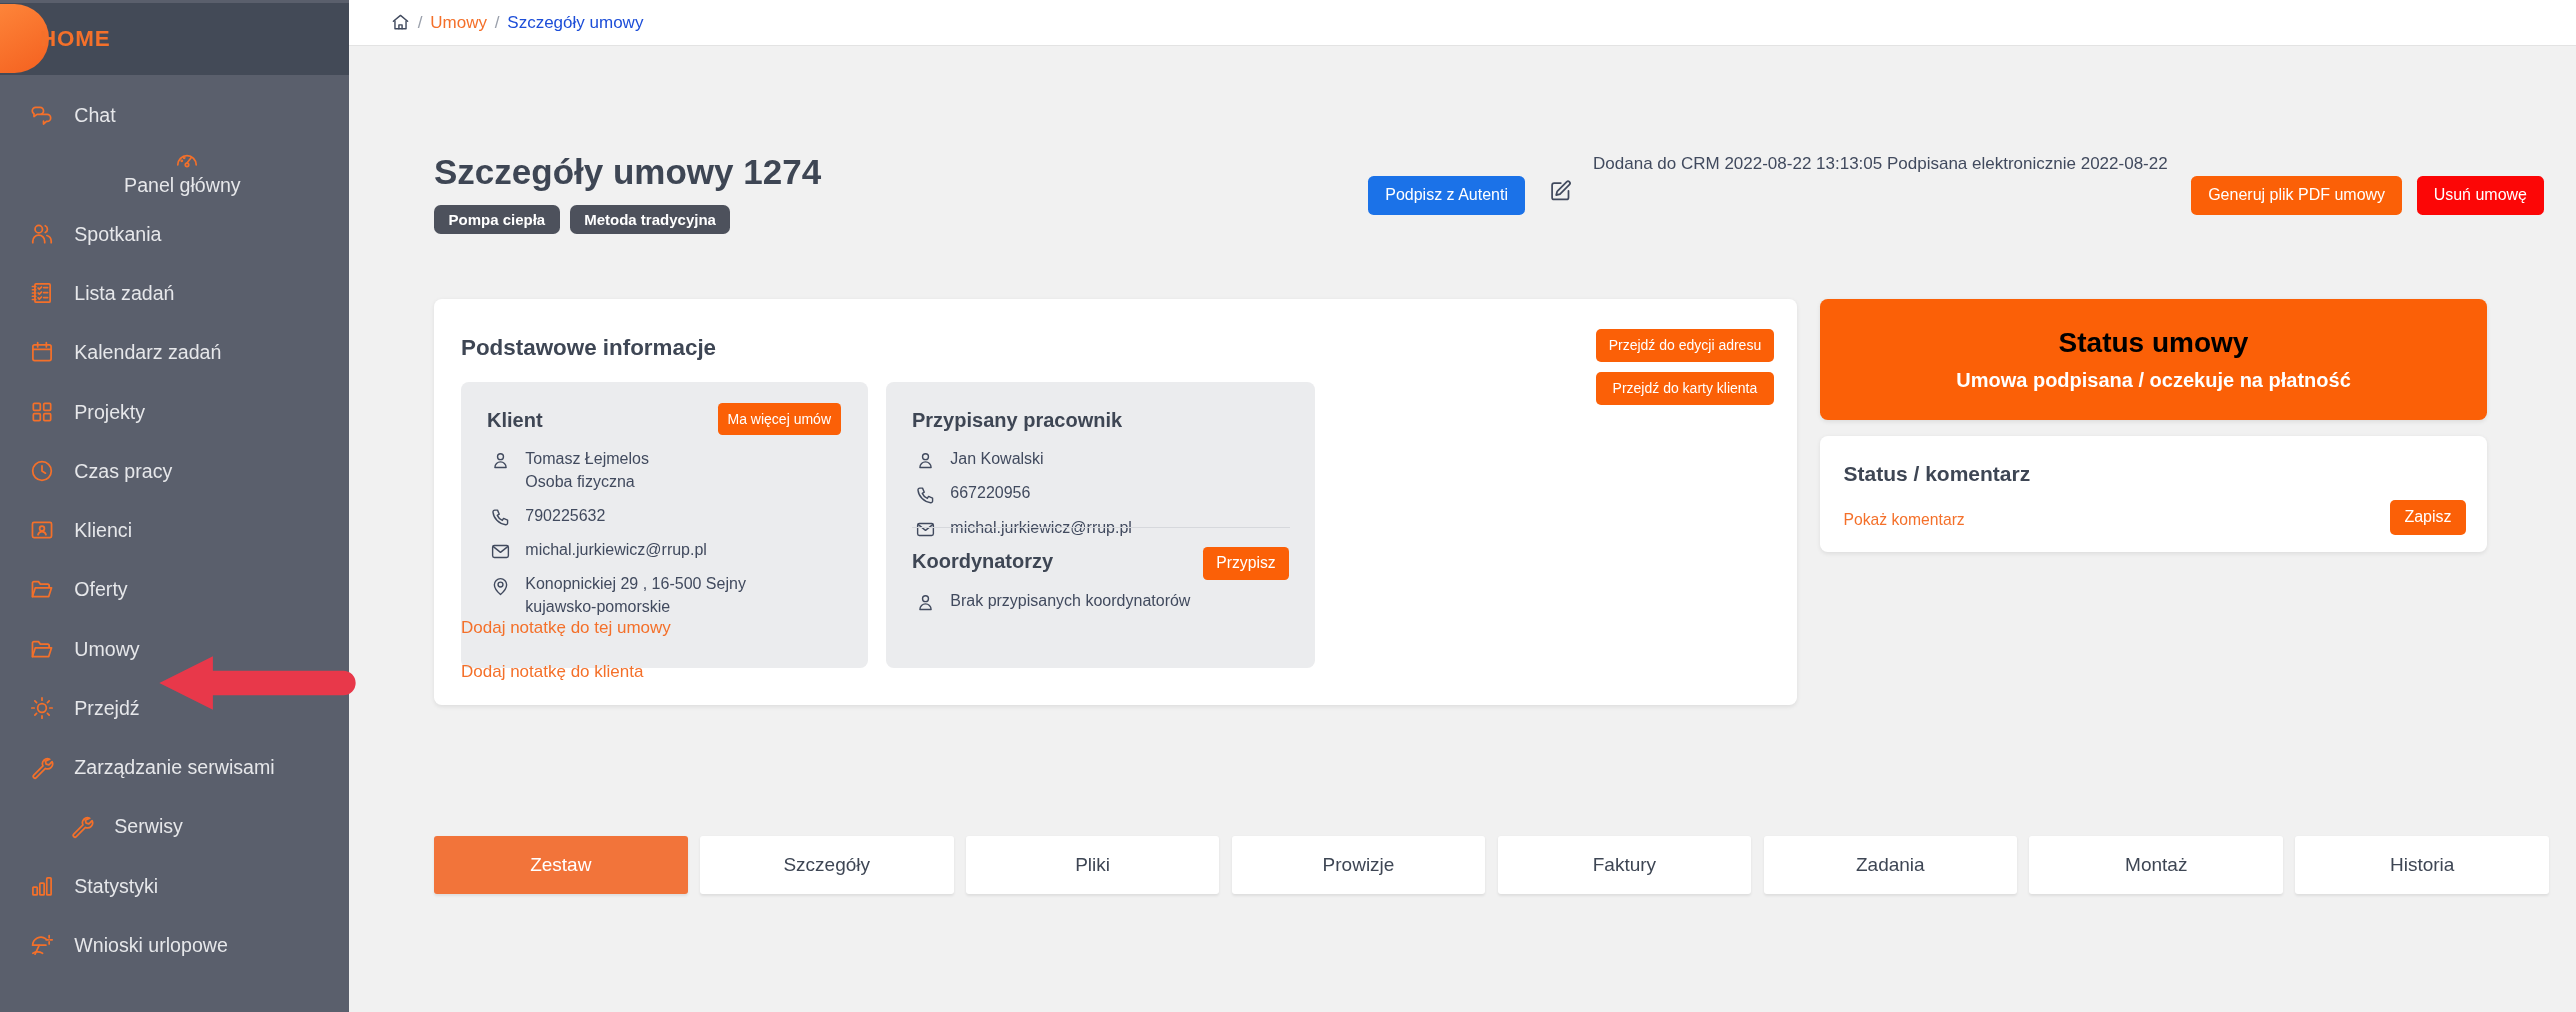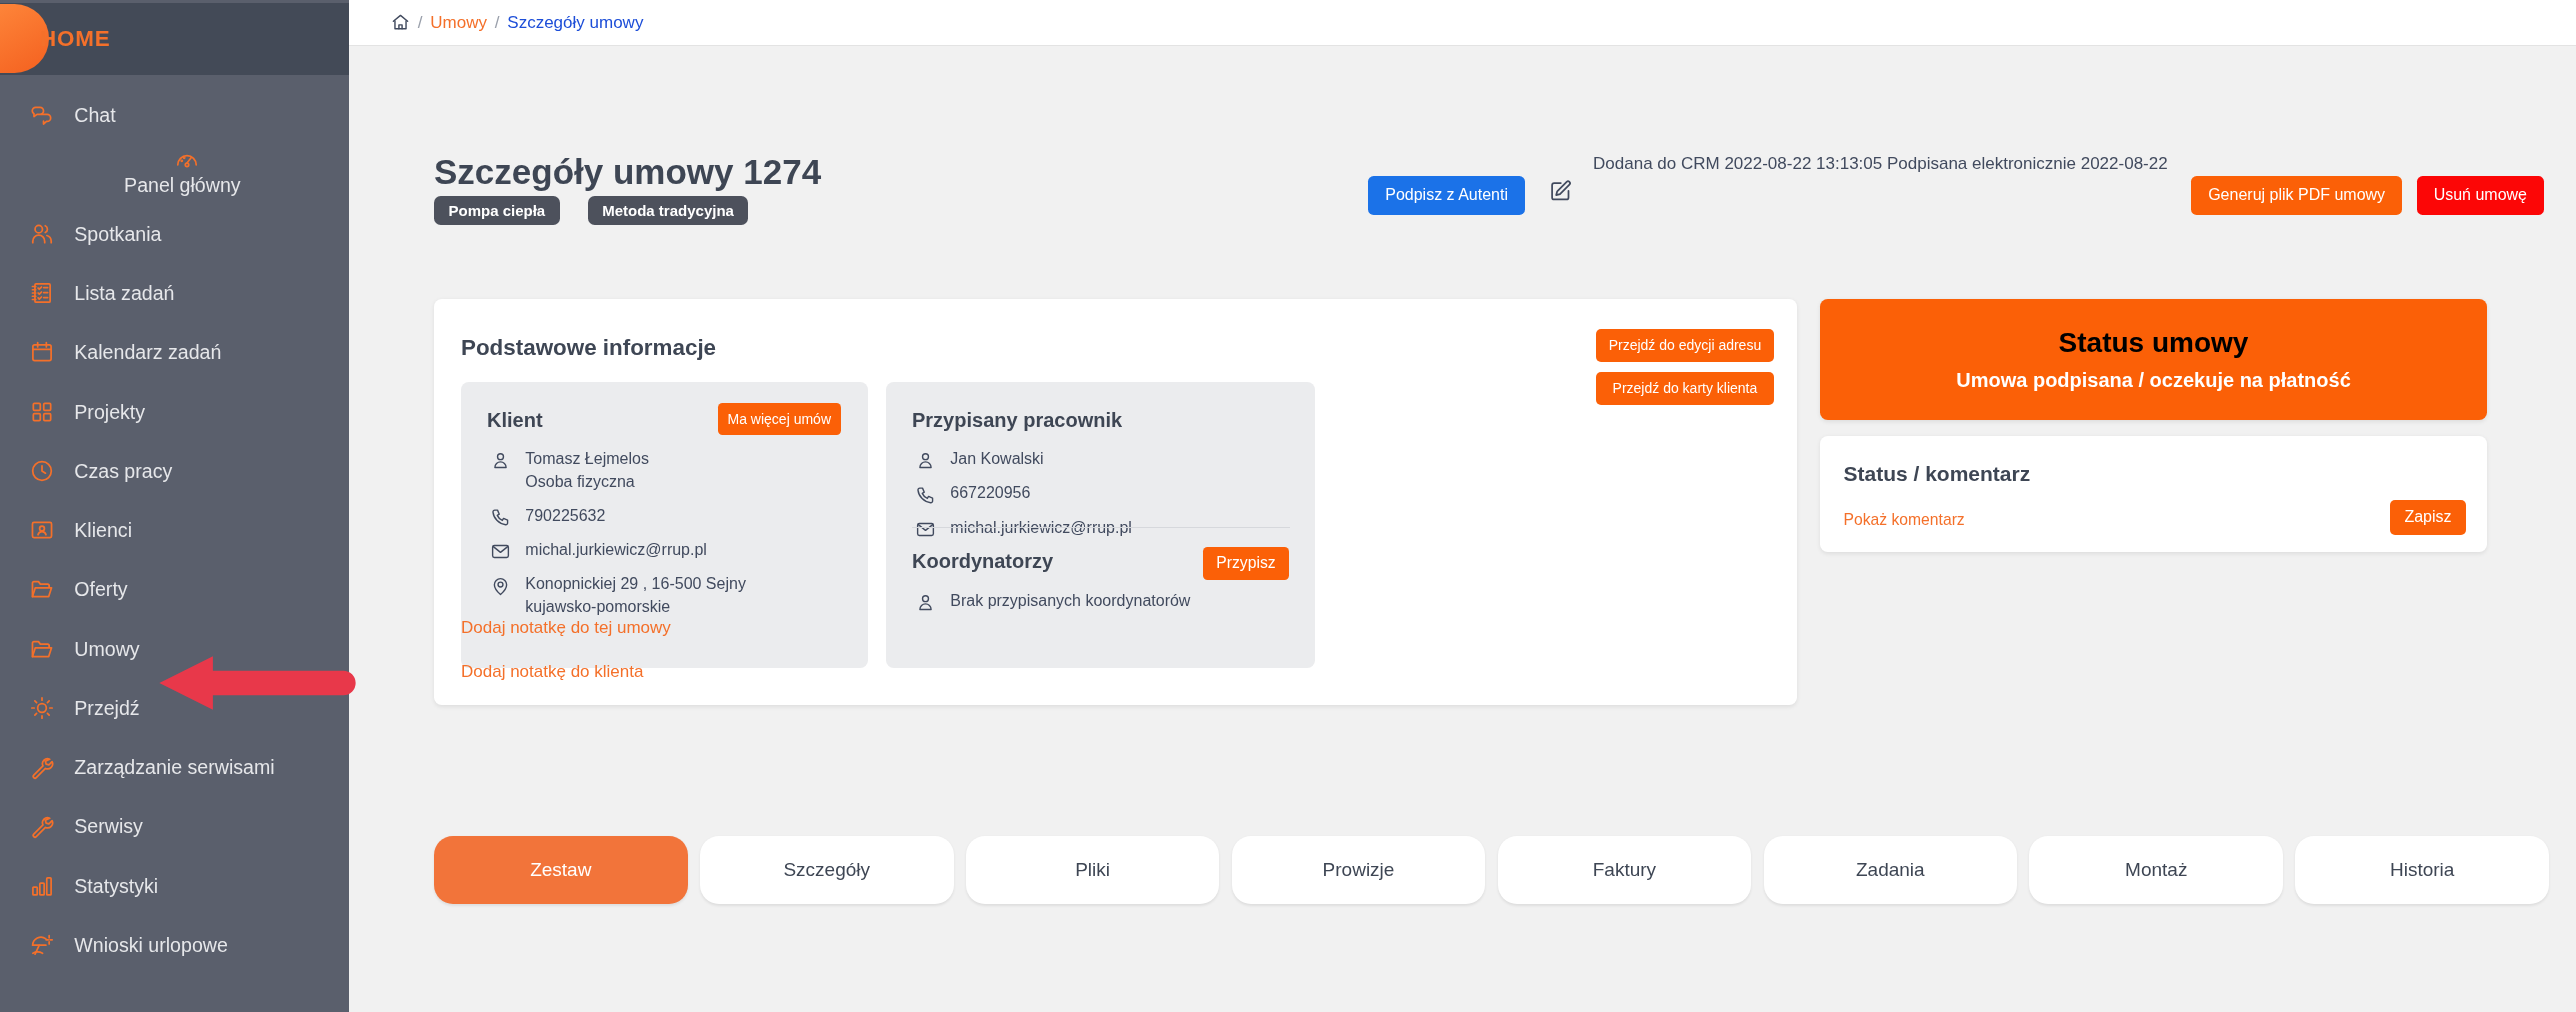--- a/index.html
+++ b/index.html
@@ -72,21 +72,21 @@
   #breadcrumb .home-ic { color: #414a5e; display:flex; }
   .bc-sep { color: #9aa0ab; font-size: 17px; }
   .bc-link { color: #f4702a; font-size: 17px; cursor: pointer; }
   .bc-current { color: #1d4ed8; font-size: 17px; }
 
   
   #content { position: absolute; left: 349px; top: 46px; width: 2227px; height: 966px; background: #f1f1f1; }
 
   #page-head { position: absolute; left: 85px; top: 106px; }
   #page-title { font-size: 35px; font-weight: bold; color: #3e4654; white-space: nowrap; }
-  #badges { display: flex; gap: 28px; margin-top: 4px; }
+  #badges { display: flex; gap: 10px; margin-top: 13px; }
   .badge {
     background: #4d515c; color: #ffffff;
     font-size: 15px; font-weight: bold;
     padding: 6.1px 14.5px; border-radius: 6.7px;
     white-space: nowrap;
   }
 
   
   #head-actions {
     position: absolute; right: 32px; top: 105px;
@@ -201,22 +201,22 @@
     position: absolute; right: 21px; top: 64px;
     font-size: 16px; padding: 8.4px 14.5px; border-radius: 5px;
   }
 
   
   #tabbar {
     position: absolute; left: 85px; top: 790px;
     width: 2115px; display: flex; gap: 12.3px;
   }
   .tab {
-    flex: 1; height: 68px;
-    background: #ffffff; border-radius: 19px;
+    flex: 1; height: 58px;
+    background: #ffffff; border-radius: 3px;
     display: flex; align-items: center; justify-content: center;
     font-size: 19px; color: #3e4654;
     box-shadow: 0 1.1px 2.8px rgba(0,0,0,.08);
     cursor: pointer; font-family: inherit; border: none;
   }
   .tab.active { background: #f2743a; color: #ffffff; }
 </style>
 </head>
 <body>
 
@@ -341,21 +341,21 @@
           <span class="nav-label">Przejdź</span>
         </div>
         <div class="nav-item" style="top: 740px;">
           <span class="nav-icon">
             <svg width="26" height="26" viewBox="0 0 24 24" fill="none" stroke="currentColor" stroke-width="1.6" stroke-linecap="round" stroke-linejoin="round">
               <path d="M19.1 4.9a4.6 4.6 0 0 0-6.2 6.1L4.4 19.5a1.6 1.6 0 0 0 2.3 2.3l8.5-8.5a4.6 4.6 0 0 0 6.1-6.2l-2.9 2.9-2.6-.7-.7-2.6z"></path>
             </svg>
           </span>
           <span class="nav-label">Zarządzanie serwisami</span>
         </div>
-        <div class="nav-item" style="top: 799px;">
+        <div class="nav-item" style="top: 799px; padding-left: 40px;">
           <span class="nav-icon">
             <svg width="26" height="26" viewBox="0 0 24 24" fill="none" stroke="currentColor" stroke-width="1.6" stroke-linecap="round" stroke-linejoin="round">
               <path d="M19.1 4.9a4.6 4.6 0 0 0-6.2 6.1L4.4 19.5a1.6 1.6 0 0 0 2.3 2.3l8.5-8.5a4.6 4.6 0 0 0 6.1-6.2l-2.9 2.9-2.6-.7-.7-2.6z"></path>
             </svg>
           </span>
           <span class="nav-label">Serwisy</span>
         </div>
         <div class="nav-item" style="top: 859px;">
           <span class="nav-icon">
             <svg width="26" height="26" viewBox="0 0 24 24" fill="none" stroke="currentColor" stroke-width="1.6" stroke-linecap="round" stroke-linejoin="round">

